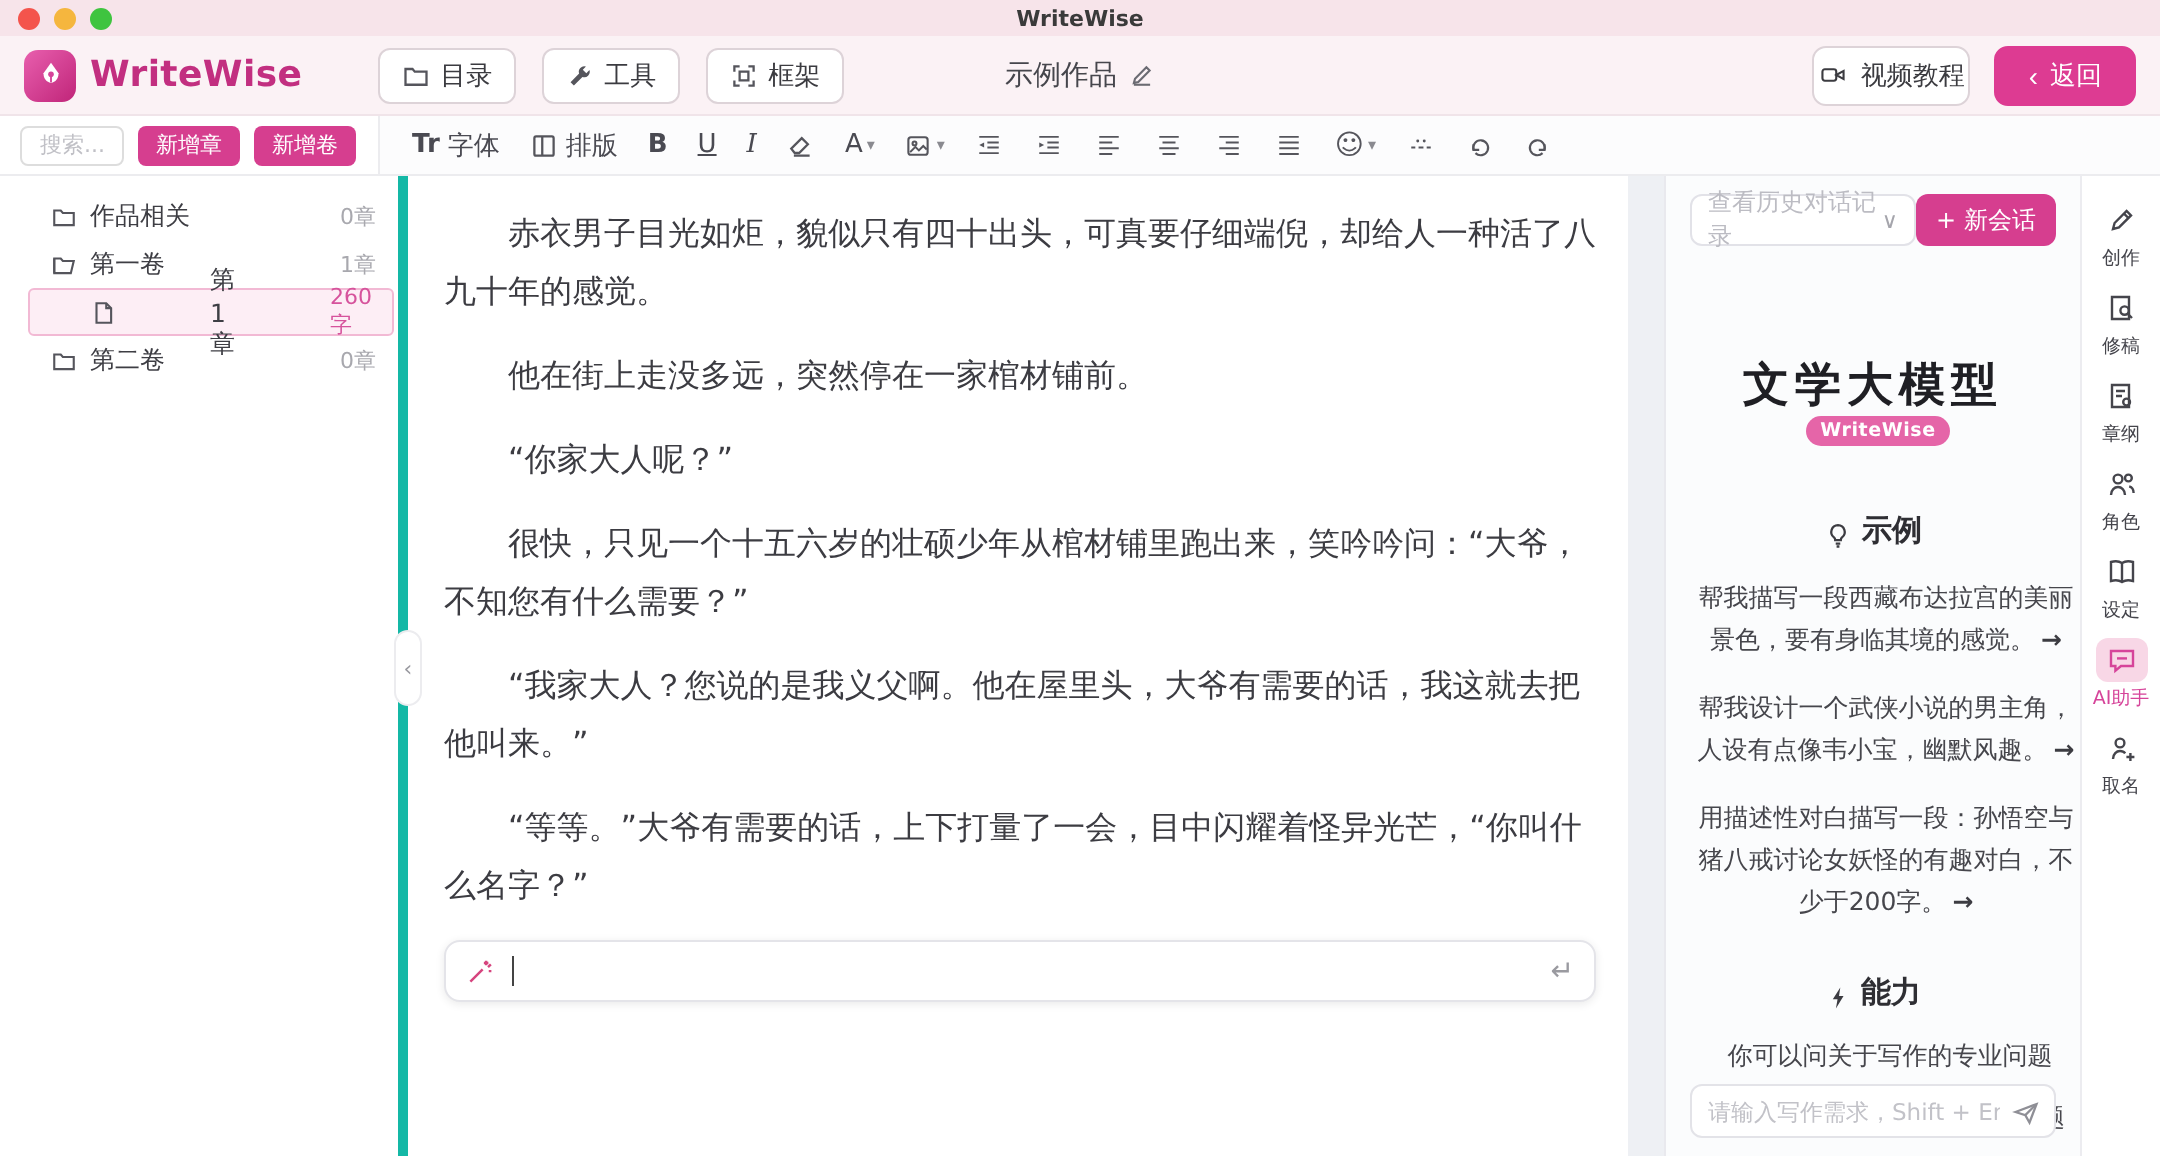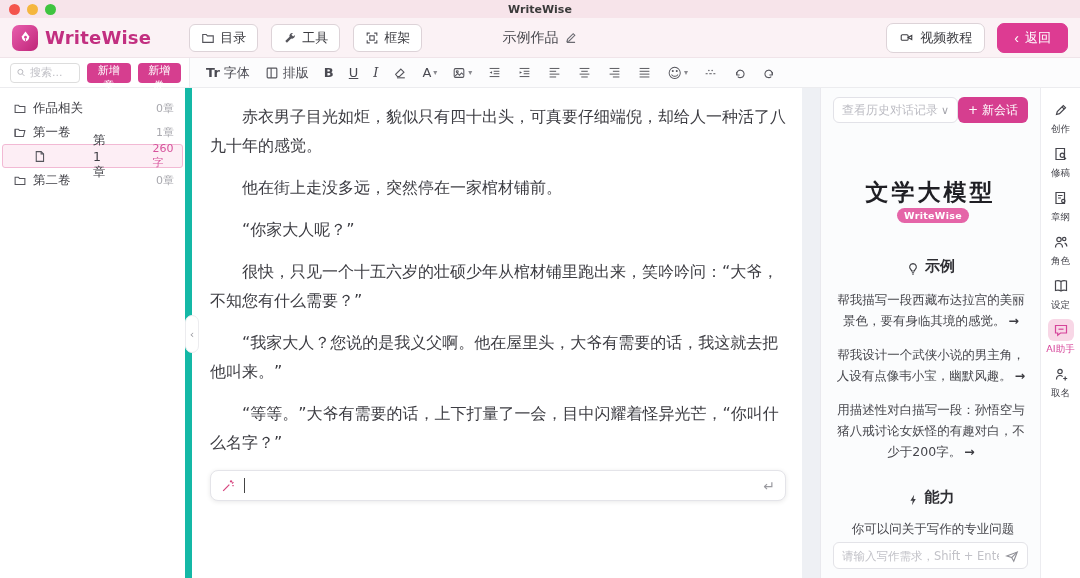--- a/index.html
+++ b/index.html
@@ -18,45 +18,45 @@
   .header { height:40px; background:#fbf2f5; display:flex; align-items:center; padding:0 12px; position:relative; border-bottom:1px solid #f0e4e9; flex:0 0 auto; }
   .brand { display:flex; align-items:center; gap:7px; }
   .logo { width:26px; height:26px; border-radius:7px; background:linear-gradient(135deg,#e85fae,#c02579); display:flex; align-items:center; justify-content:center; }
   .brand-name { font-size:18px; font-weight:bold; color:#c22f80; letter-spacing:.2px; }
   .hdr-nav { display:flex; gap:13px; margin-left:38px; }
   .hdr-btn { display:flex; align-items:center; gap:5px; background:#fff; border:1px solid #ddd3d8; border-radius:6px; padding:4px 11px; font-size:13px; color:#3b3b40; cursor:pointer; }
   .hdr-btn svg { color:#55555c; }
   .doc-title { position:absolute; left:50%; transform:translateX(-50%); display:flex; align-items:center; gap:6px; font-size:14px; color:#46464c; }
   .doc-title svg { color:#6b6b72; }
   .hdr-right { margin-left:auto; display:flex; align-items:center; gap:12px; }
-  .pill-btn { display:flex; align-items:center; gap:6px; border-radius:7px; font-size:13px; padding:5px 12px; cursor:pointer; }
+  .pill-btn { display:flex; align-items:center; gap:6px; border-radius:7px; font-size:13px; padding:5px 2px; cursor:pointer; }
   .video-btn { background:#fff; border:1px solid #ddd3d8; color:#3b3b40; }
   .back-btn { background:#dd3b92; border:1px solid #dd3b92; color:#fff; padding:5px 16px; }
   .back-btn .chev { font-size:14px; line-height:1; }
 
   
   .toolrow { height:30px; display:flex; align-items:stretch; border-bottom:1px solid #ececef; background:#fcfcfd; flex:0 0 auto; }
   .toolrow-left { width:190px; flex:0 0 auto; display:flex; align-items:center; gap:7px; padding:0 8px 0 10px; border-right:1px solid #ececef; background:#fff; }
-  .search-box { display:flex; align-items:center; gap:4px; border:1px solid #ddd; border-radius:4px; height:20px; padding:0 5px; width:70px; background:#fff; color:#b5b5bc; }
+  .search-box { display:flex; align-items:center; gap:4px; border:1px solid #ddd; border-radius:4px; height:20px; padding:0 5px; width:52px; background:#fff; color:#b5b5bc; }
   .search-box input { border:none; outline:none; width:44px; font-size:11px; color:#555; background:transparent; font-family:inherit; }
   .search-box input::placeholder { color:#c0c0c6; }
   .mini-btn { height:20px; border:none; border-radius:4px; background:#d63e8f; color:#fff; font-size:11px; padding:0 9px; cursor:pointer; font-family:inherit; }
   .fmt { display:flex; align-items:center; gap:15px; padding:0 16px; color:#4a4a52; font-size:13px; }
   .fmt .grp { display:flex; align-items:center; gap:4px; cursor:pointer; }
   .fmt .tbtn { cursor:pointer; display:flex; align-items:center; gap:2px; color:#4a4a52; }
   .fmt .b { font-weight:bold; } .fmt .u { text-decoration:underline; } .fmt .i { font-style:italic; font-family:"DejaVu Serif",serif; }
   .fmt svg { color:#55555c; }
   .caret { font-size:8px; color:#8a8a90; }
   .glyph { font-size:14px; color:#55555c; }
 
   
   .content { flex:1; display:flex; min-height:0; position:relative; }
 
   
-  .sidebar { width:192px; flex:0 0 auto; background:#fff; border-right:7px solid #14b8a6; padding-top:8px; }
+  .sidebar { width:192px; flex:0 0 auto; background:#fff; border-right:5px solid #14b8a6; padding-top:8px;margin-left:12px; }
   .tree-row { height:24px; display:flex; align-items:center; gap:6px; padding:0 10px 0 12px; font-size:12.5px; color:#3e3e44; cursor:pointer; border:1px solid transparent; }
   .tree-row svg { color:#55555c; flex:0 0 auto; }
   .tree-row .count { margin-left:auto; font-size:11px; color:#a8a8ae; }
   .tree-row.child { padding-left:30px;gap:47px; }
   .tree-row.selected { background:#fdeef5; border:1px solid #f2b9d4; border-radius:3px; margin:0 2px; }
   .tree-row.selected .count { color:#d6539c; }
 
   
   .editor { width:610px; flex:0 0 auto; background:#fff; position:relative; padding:14px 16px 0 18px; }
   .editor p { font-size:16px; line-height:29px; text-indent:2em; margin-bottom:13px; color:#3c3c42; }

